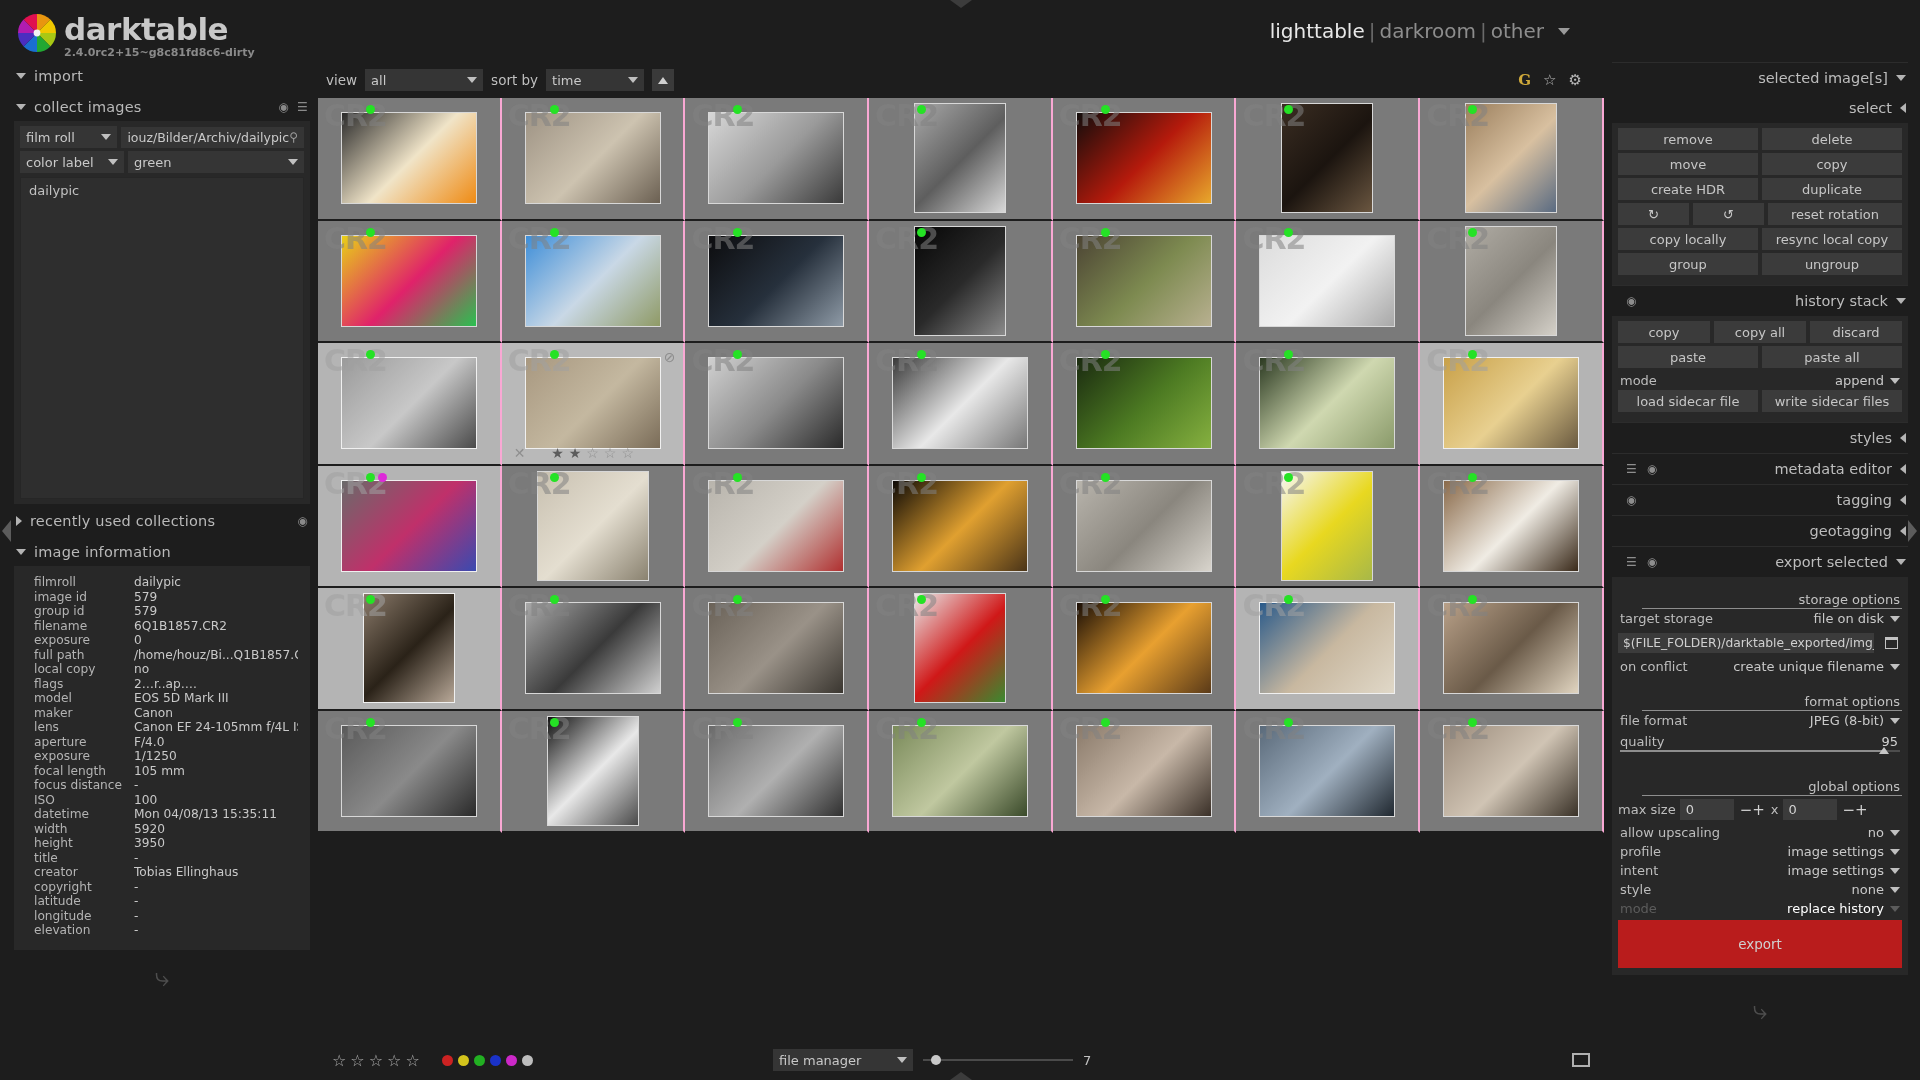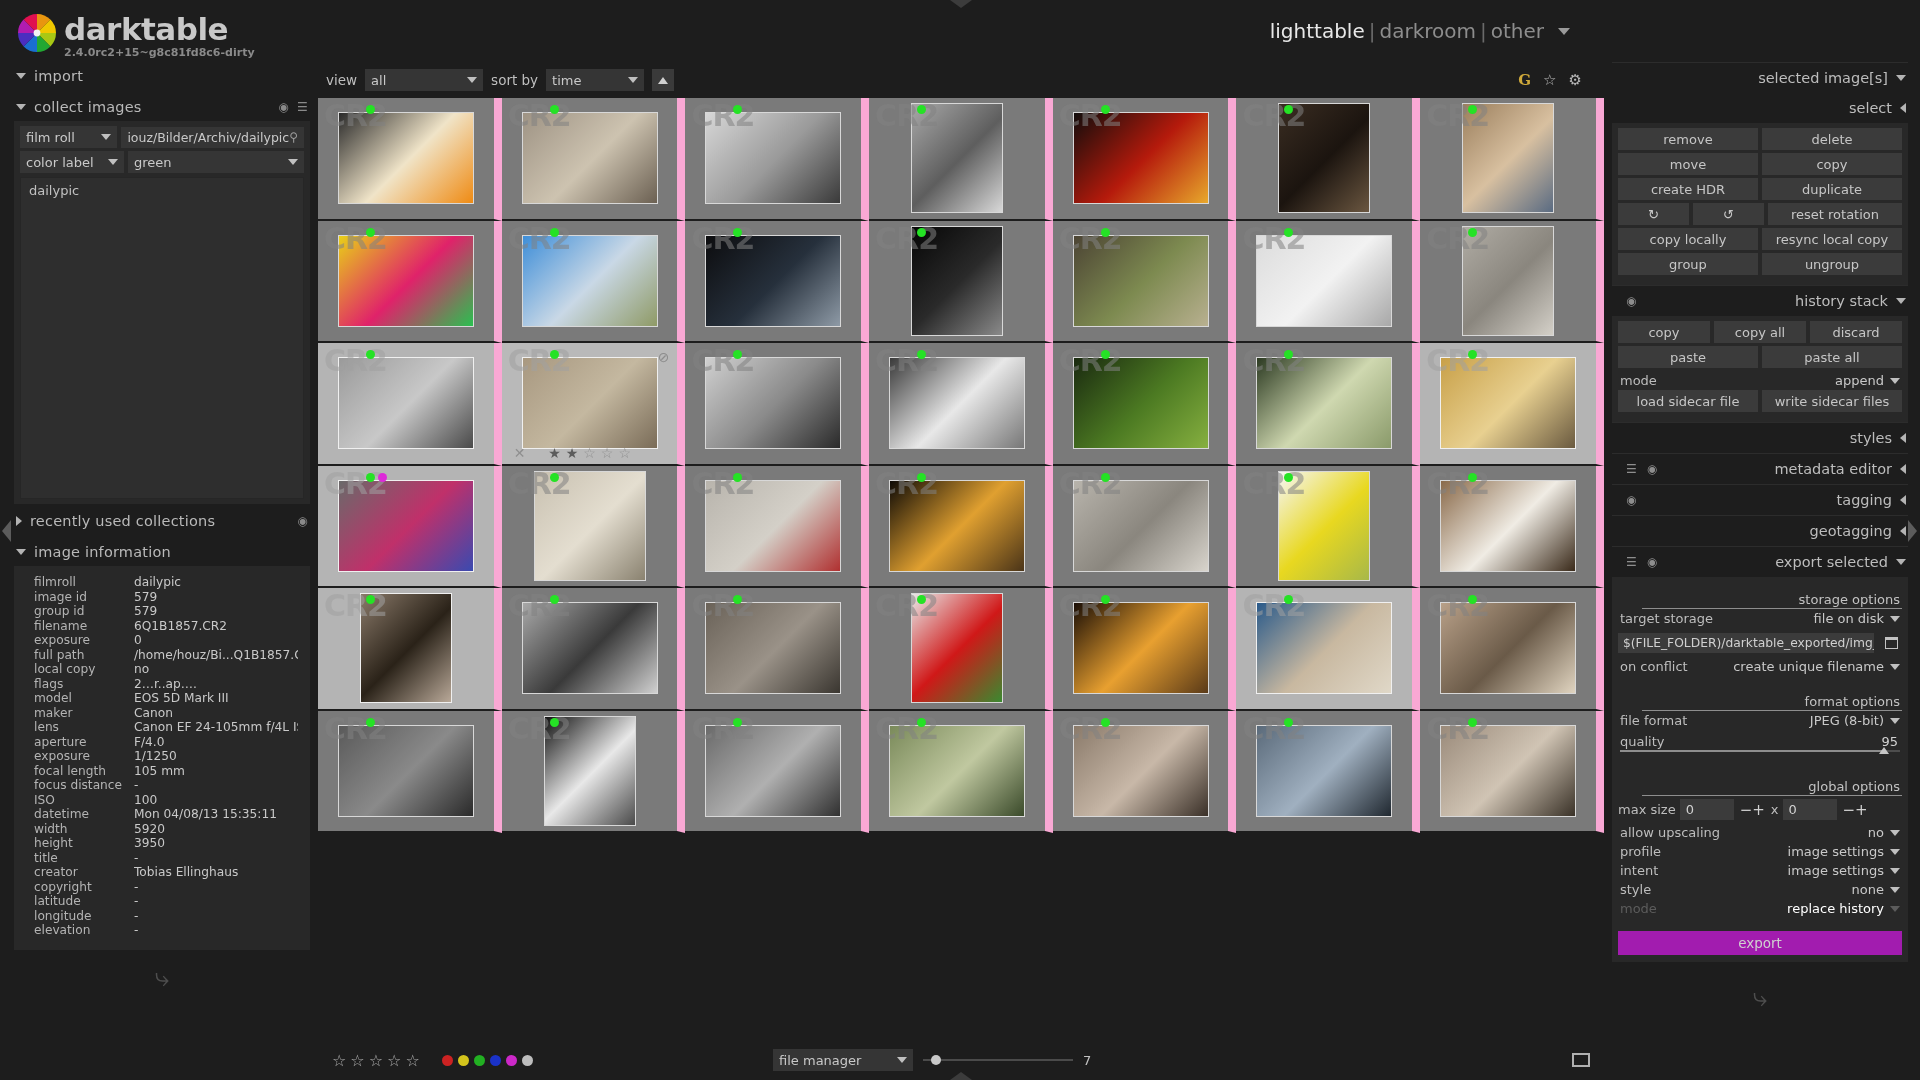--- a/index.html
+++ b/index.html
@@ -117,21 +117,21 @@
   #toolbar-right { margin-left: auto; display: flex; align-items: center; gap: 12px; padding-right: 14px; }
   #toolbar-right .ticon { font-size: 15px; color: #b8b8b8; cursor: pointer; }
   #toolbar-right .ticon.g { color: #cfa93a; font-weight: bold; font-size: 15px; font-family: "DejaVu Serif", serif;}
 
   #grid {
     position: absolute; left: 0; top: 36px; width: 1286px; height: 982px;
     display: grid; grid-template-columns: repeat(7, 183.7px);
     grid-auto-rows: 122.5px; overflow: hidden;
   }
   .cell {
-    position: relative; background: #7a7a7a; border-right: 8px solid #f9a8d4; border-bottom: 2px solid #1d1d1d;
+    position: relative; background: #7a7a7a; border-right: 2px solid #f9a8d4; border-bottom: 2px solid #1d1d1d;
     display: flex; align-items: center; justify-content: center; overflow: hidden;
   }
   .cell.sel { background: #b4b4b4; }
   .cell.hover { background: #b9b9b9; }
   .cell .ext {
     position: absolute; left: 6px; top: 0px; font-size: 30px; font-weight: bold;
     color: rgba(130,130,130,0.55); letter-spacing: -1px; pointer-events: none;
   }
   .cell.sel .ext, .cell.hover .ext { color: rgba(160,160,160,0.55); }
   .cell .dot {
@@ -210,21 +210,21 @@
   .slider-row .s-k { position:absolute; left:2px; top:1px; font-size: 13px; color:#bdbdbd; }
   .slider-row .s-v { position:absolute; right:4px; top:1px; font-size: 13px; color:#d2d2d2; }
   .slider-row .s-track { position:absolute; left:2px; right:2px; bottom:3px; height:2px; background:#4d4d4d; }
   .slider-row .s-fill { position:absolute; left:2px; bottom:3px; height:2px; background:#8e8e8e; }
   .slider-row .s-knob { position:absolute; bottom:1px; width:0;height:0;border-left:5px solid transparent;border-right:5px solid transparent;border-bottom:7px solid #c6c6c6; }
 
   .maxsize-row { display:flex; align-items:center; gap:4px; font-size:13px; color:#bdbdbd; margin: 3px 0; }
   .num-field { background:#3b3b3b; color:#d2d2d2; font-size:13px; padding:3px 6px; width:54px; }
   .spin { display:flex; gap:6px; align-items:center; color:#d0d0d0; font-size:15px; padding: 0 2px; cursor:pointer;}
   .export-btn {
-    background: #a21caf; color: #d0d0d0; font-size: 13.5px; text-align:center; padding: 4px; margin-top: 13px; cursor:pointer;
+    background: #b91c1c; color: #d0d0d0; font-size: 13.5px; text-align:center; padding: 16px; margin-top: 2px; cursor:pointer;
   }
   #right-squiggle { text-align:center; color:#4e4e4e; font-size: 26px; padding-top: 20px; }
 
   
   .edge-arrow { position: absolute; width: 10px; height: 22px; }
   #edge-left { left: 2px; top: 520px; }
   #edge-left div { width:0;height:0;border-top:11px solid transparent;border-bottom:11px solid transparent;border-right:9px solid #5c5c5c; }
   #edge-right { right: 2px; top: 520px; }
   #edge-right div { width:0;height:0;border-top:11px solid transparent;border-bottom:11px solid transparent;border-left:9px solid #5c5c5c; }
 </style>

